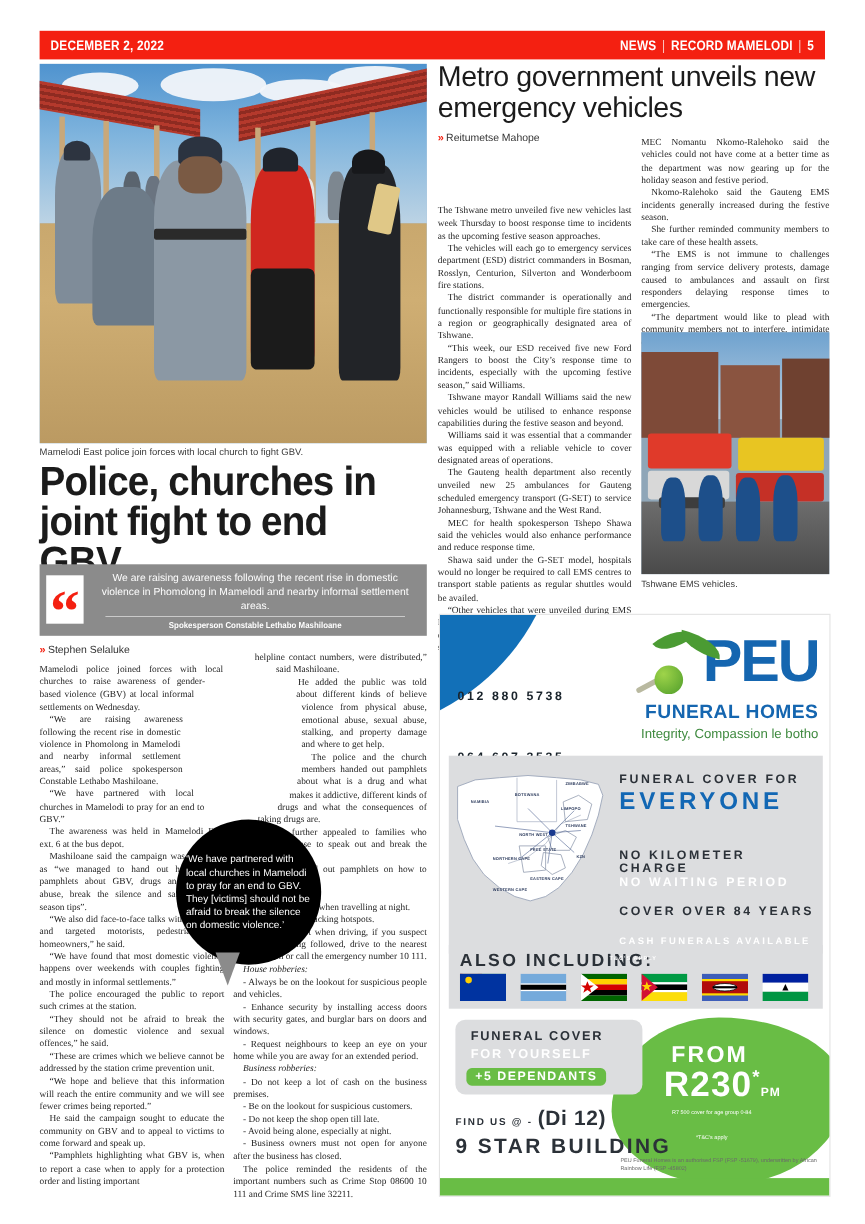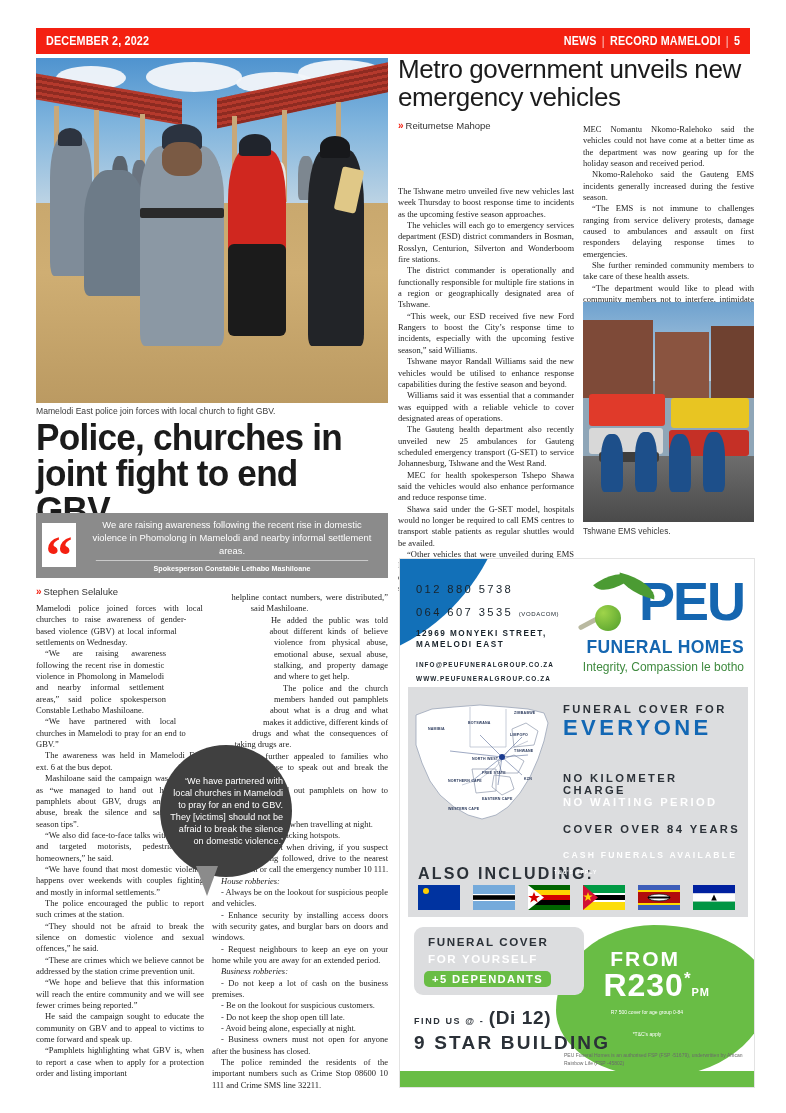--- a/index.html
+++ b/index.html
@@ -103,22 +103,22 @@
   .bodytext p { text-indent: 9px; margin:0; }
   .bodytext p.noind { text-indent:0; }
   .bodytext p.ital { font-style:italic; text-indent:9px; }
 
   #left-col-1 { position:absolute; left:36px; top:603px; width:168px; }
   #left-col-2 { position:absolute; left:212px; top:592px; width:176px; }
 
   
   .bubble {
     position:absolute; left:160px; top:745px; width:132px; height:132px;
-    background:#404040; border-radius:50%; color:#fff;
-    display:flex; align-items:center; justify-content:center; text-align:right;
+    background:#000000; border-radius:50%; color:#fff;
+    display:flex; align-items:center; justify-content:center; text-align:left;
     font-family:"Liberation Sans", sans-serif; font-size:9.1px; line-height:1.32;
     padding:10px 9px; z-index:5;
   }
   .bubble-tail {
     position:absolute; left:196px; top:866px; width:0; height:0; z-index:5;
     border-left:11px solid transparent; border-right:11px solid transparent;
     border-top:30px solid #8b8b8b;
   }
 
   
@@ -153,21 +153,21 @@
   }
   .ad-blue-corner {
     position:absolute; left:0; top:0; width:120px; height:118px; overflow:hidden;
   }
   .ad-blue-corner::before{
     content:""; position:absolute; left:-90px; top:-92px; width:200px; height:200px;
     background:#1270b8; border-radius:0 0 200px 0;
   }
   .ad-contact { position:absolute; left:16px; top:24px; width:180px;
     font-family:"Liberation Sans", sans-serif; color:#19232b; }
-  .ad-contact .tel { font-weight:normal; font-size:11.2px; letter-spacing:2.4px; margin-bottom:11px; }
+  .ad-contact .tel { font-weight:bold; font-size:11.2px; letter-spacing:2.4px; margin-bottom:11px;margin-top:44px; }
   .ad-contact .tel .net { font-size:6px; letter-spacing:.6px; }
   .ad-contact .addr { font-weight:bold; font-size:8.2px; letter-spacing:1.5px; line-height:1.32; margin-bottom:10px;}
   .ad-contact .em { font-weight:bold; font-size:6.4px; letter-spacing:1.1px; margin-bottom:7px;}
 
   .ad-logo { position:absolute; right:10px; top:20px; width:185px; text-align:right; }
   .peu-word {
     font-family:"Liberation Sans", sans-serif; font-weight:bold;
     font-size:54px; color:#1566b0; line-height:.82; letter-spacing:-2px;
   }
   .peu-sub { font-family:"Liberation Sans", sans-serif; font-weight:bold;
@@ -379,24 +379,24 @@
       <p>The district commander is operationally and functionally responsible for multiple fire stations in a region or geographically designated area of Tshwane.</p>
       <p>“This week, our ESD received five new Ford Rangers to boost the City’s response time to incidents, especially with the upcoming festive season,” said Williams.</p>
       <p>Tshwane mayor Randall Williams said the new vehicles would be utilised to enhance response capabilities during the festive season and beyond.</p>
       <p>Williams said it was essential that a commander was equipped with a reliable vehicle to cover designated areas of operations.</p>
       <p>The Gauteng health department also recently unveiled new 25 ambulances for Gauteng scheduled emergency transport (G-SET) to service Johannesburg, Tshwane and the West Rand.</p>
       <p>MEC for health spokesperson Tshepo Shawa said the vehicles would also enhance performance and reduce response time.</p>
       <p>Shawa said under the G-SET model, hospitals would no longer be required to call EMS centres to transport stable patients as regular shuttles would be availed.</p>
       <p>“Other vehicles that were unveiled during EMS Day include 20 rescue response bakkies which can enter hard-to-reach areas especially during rainy seasons.”</p>
     </div>
   <div class="bodytext" id="right-col-2">
-      <p class="noind">MEC Nomantu Nkomo-Ralehoko said the vehicles could not have come at a better time as the department was now gearing up for the holiday season and received period.</p>
+      <p class="noind">MEC Nomantu Nkomo-Ralehoko said the vehicles could not have come at a better time as the department was now gearing up for the holiday season and festive period.</p>
       <p>Nkomo-Ralehoko said the Gauteng EMS incidents generally increased during the festive season.</p>
+      <p>She further reminded community members to take care of these health assets.</p>
       <p>“The EMS is not immune to challenges ranging from service delivery protests, damage caused to ambulances and assault on first responders delaying response times to emergencies.</p>
-      <p>She further reminded community members to take care of these health assets.</p>
       <p>“The department would like to plead with community members not to interfere, intimidate or attack paramedics as they attend to emergencies.”</p>
     </div>
 
   <div class="photo-ems">
     <div class="ems-sky"></div>
     <div class="ems-bld" style="left:0;top:18px;width:70px;height:78px;"></div>
     <div class="ems-bld" style="left:72px;top:30px;width:54px;height:66px;background:#8a5440;"></div>
     <div class="ems-bld" style="left:128px;top:24px;width:44px;height:72px;background:#6f4130;"></div>
     <div class="ems-ground"></div>
     <div class="ems-car" style="left:6px;top:92px;width:76px;height:32px;background:#e03a2a;"></div>

